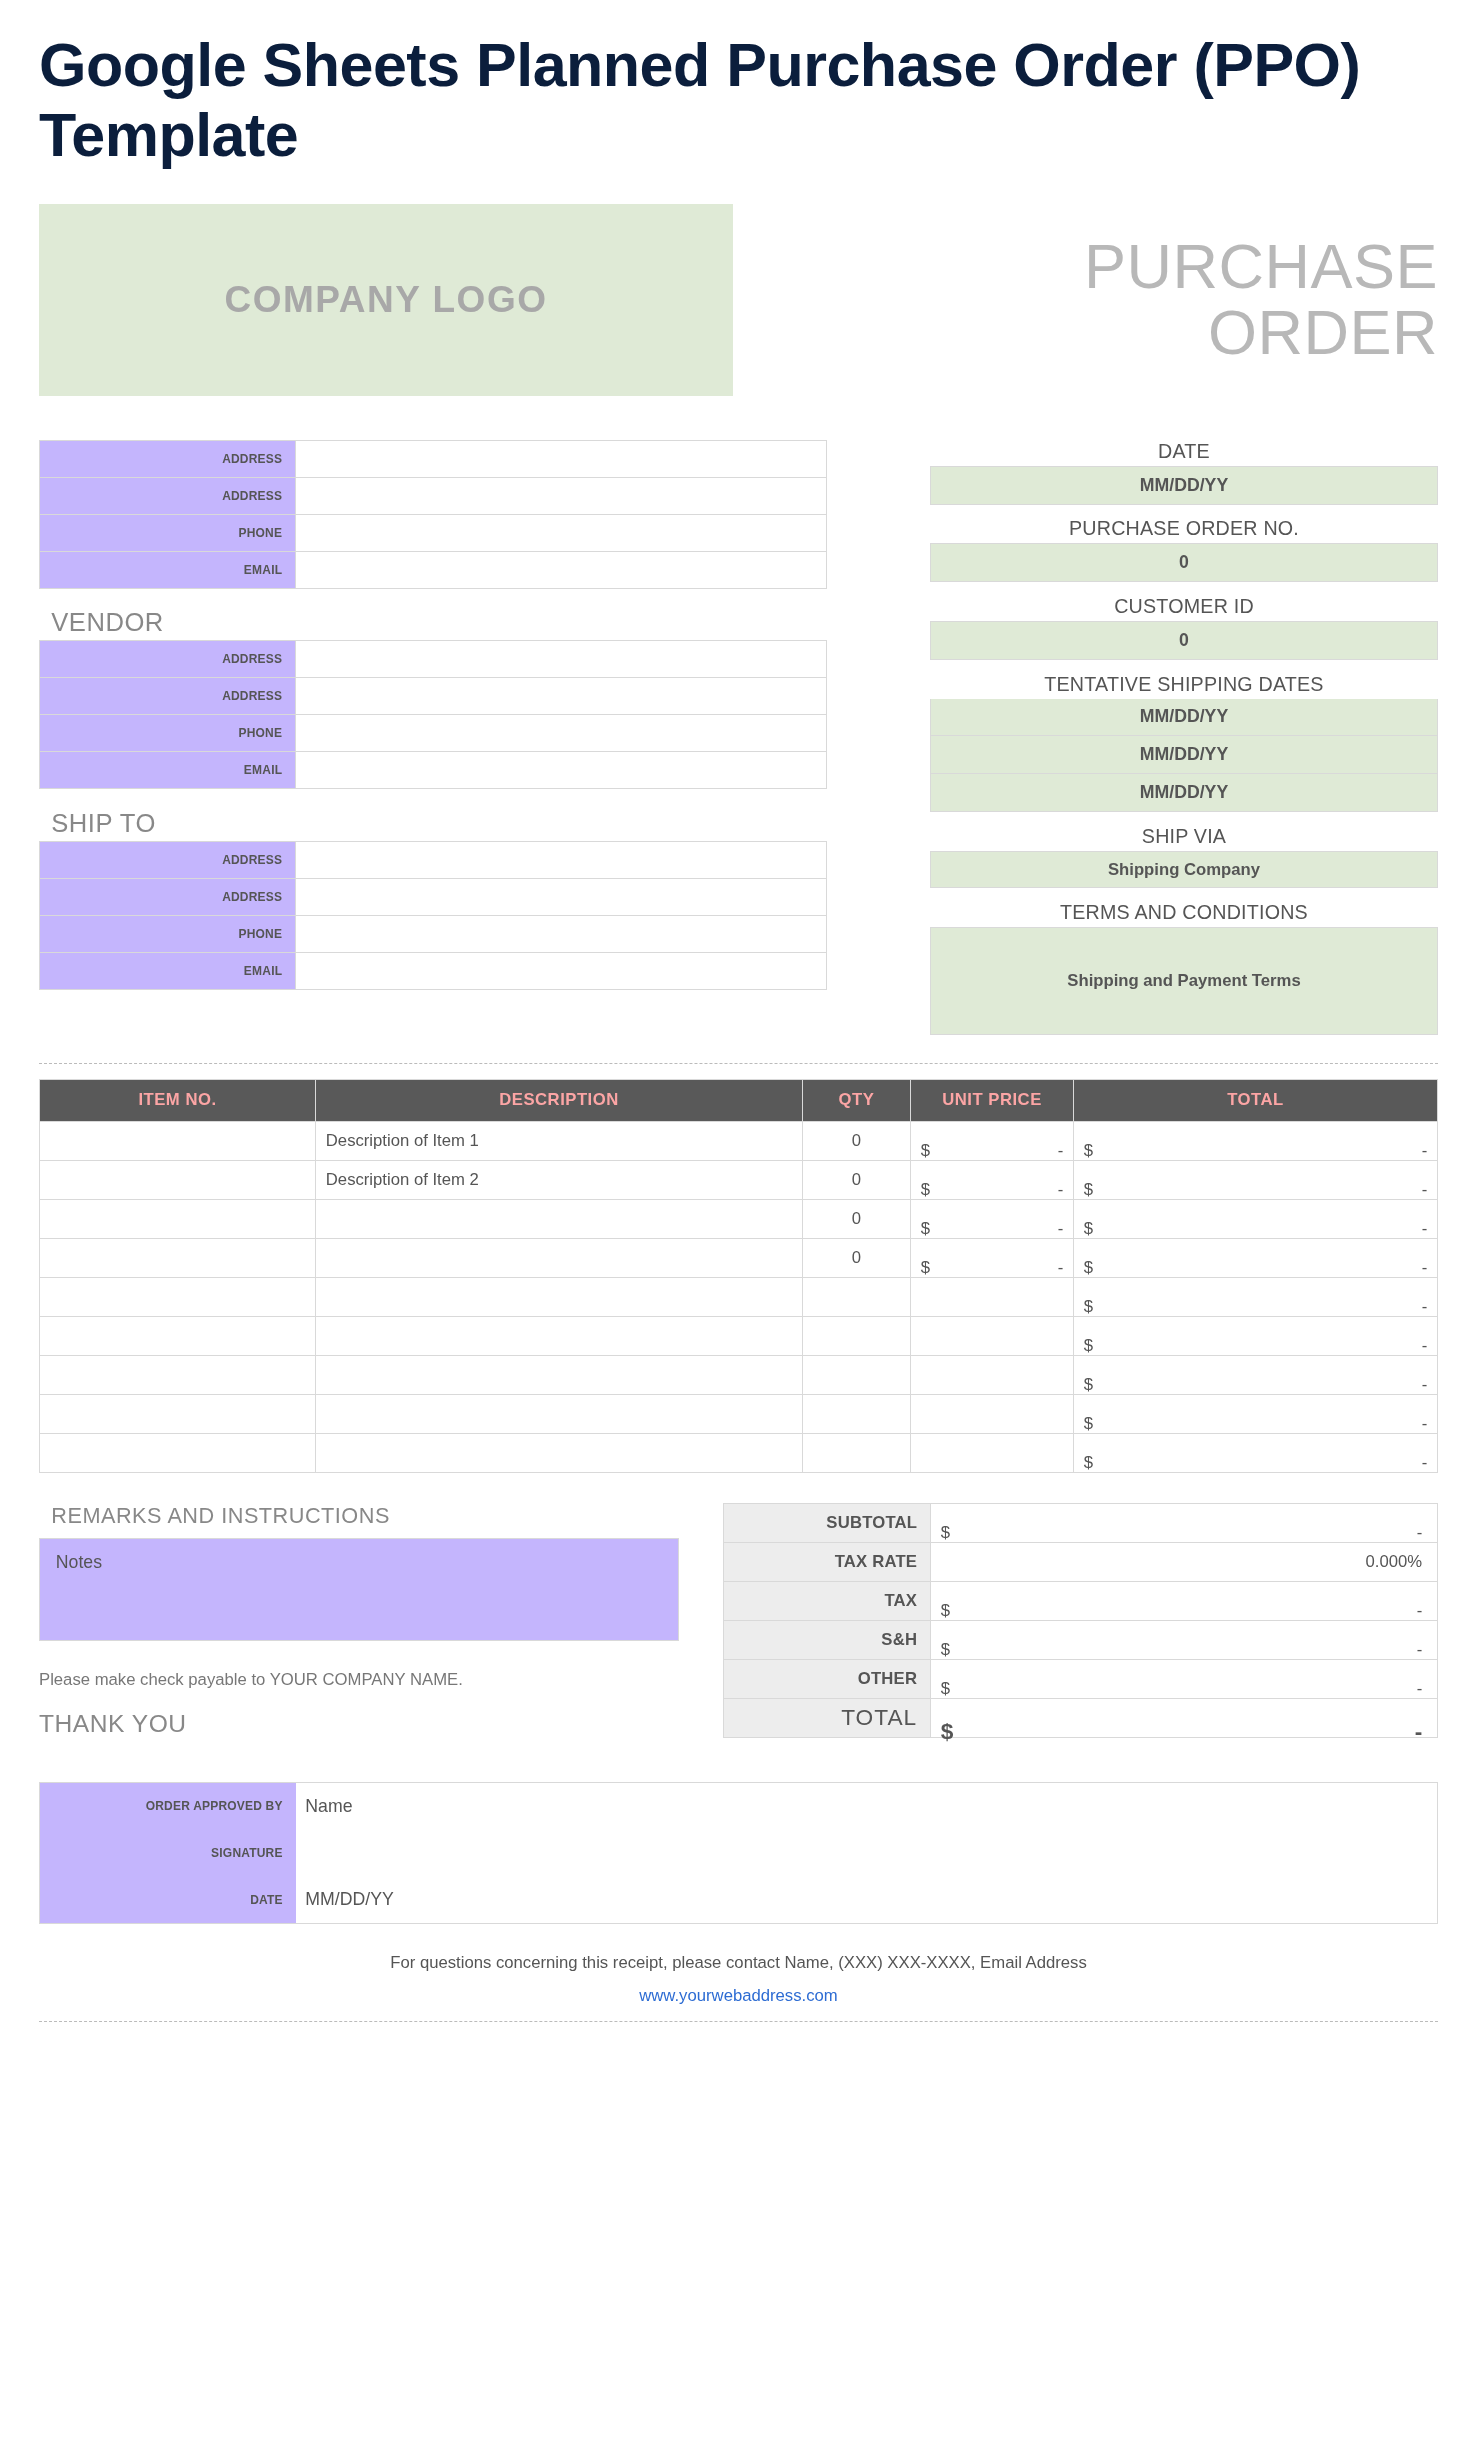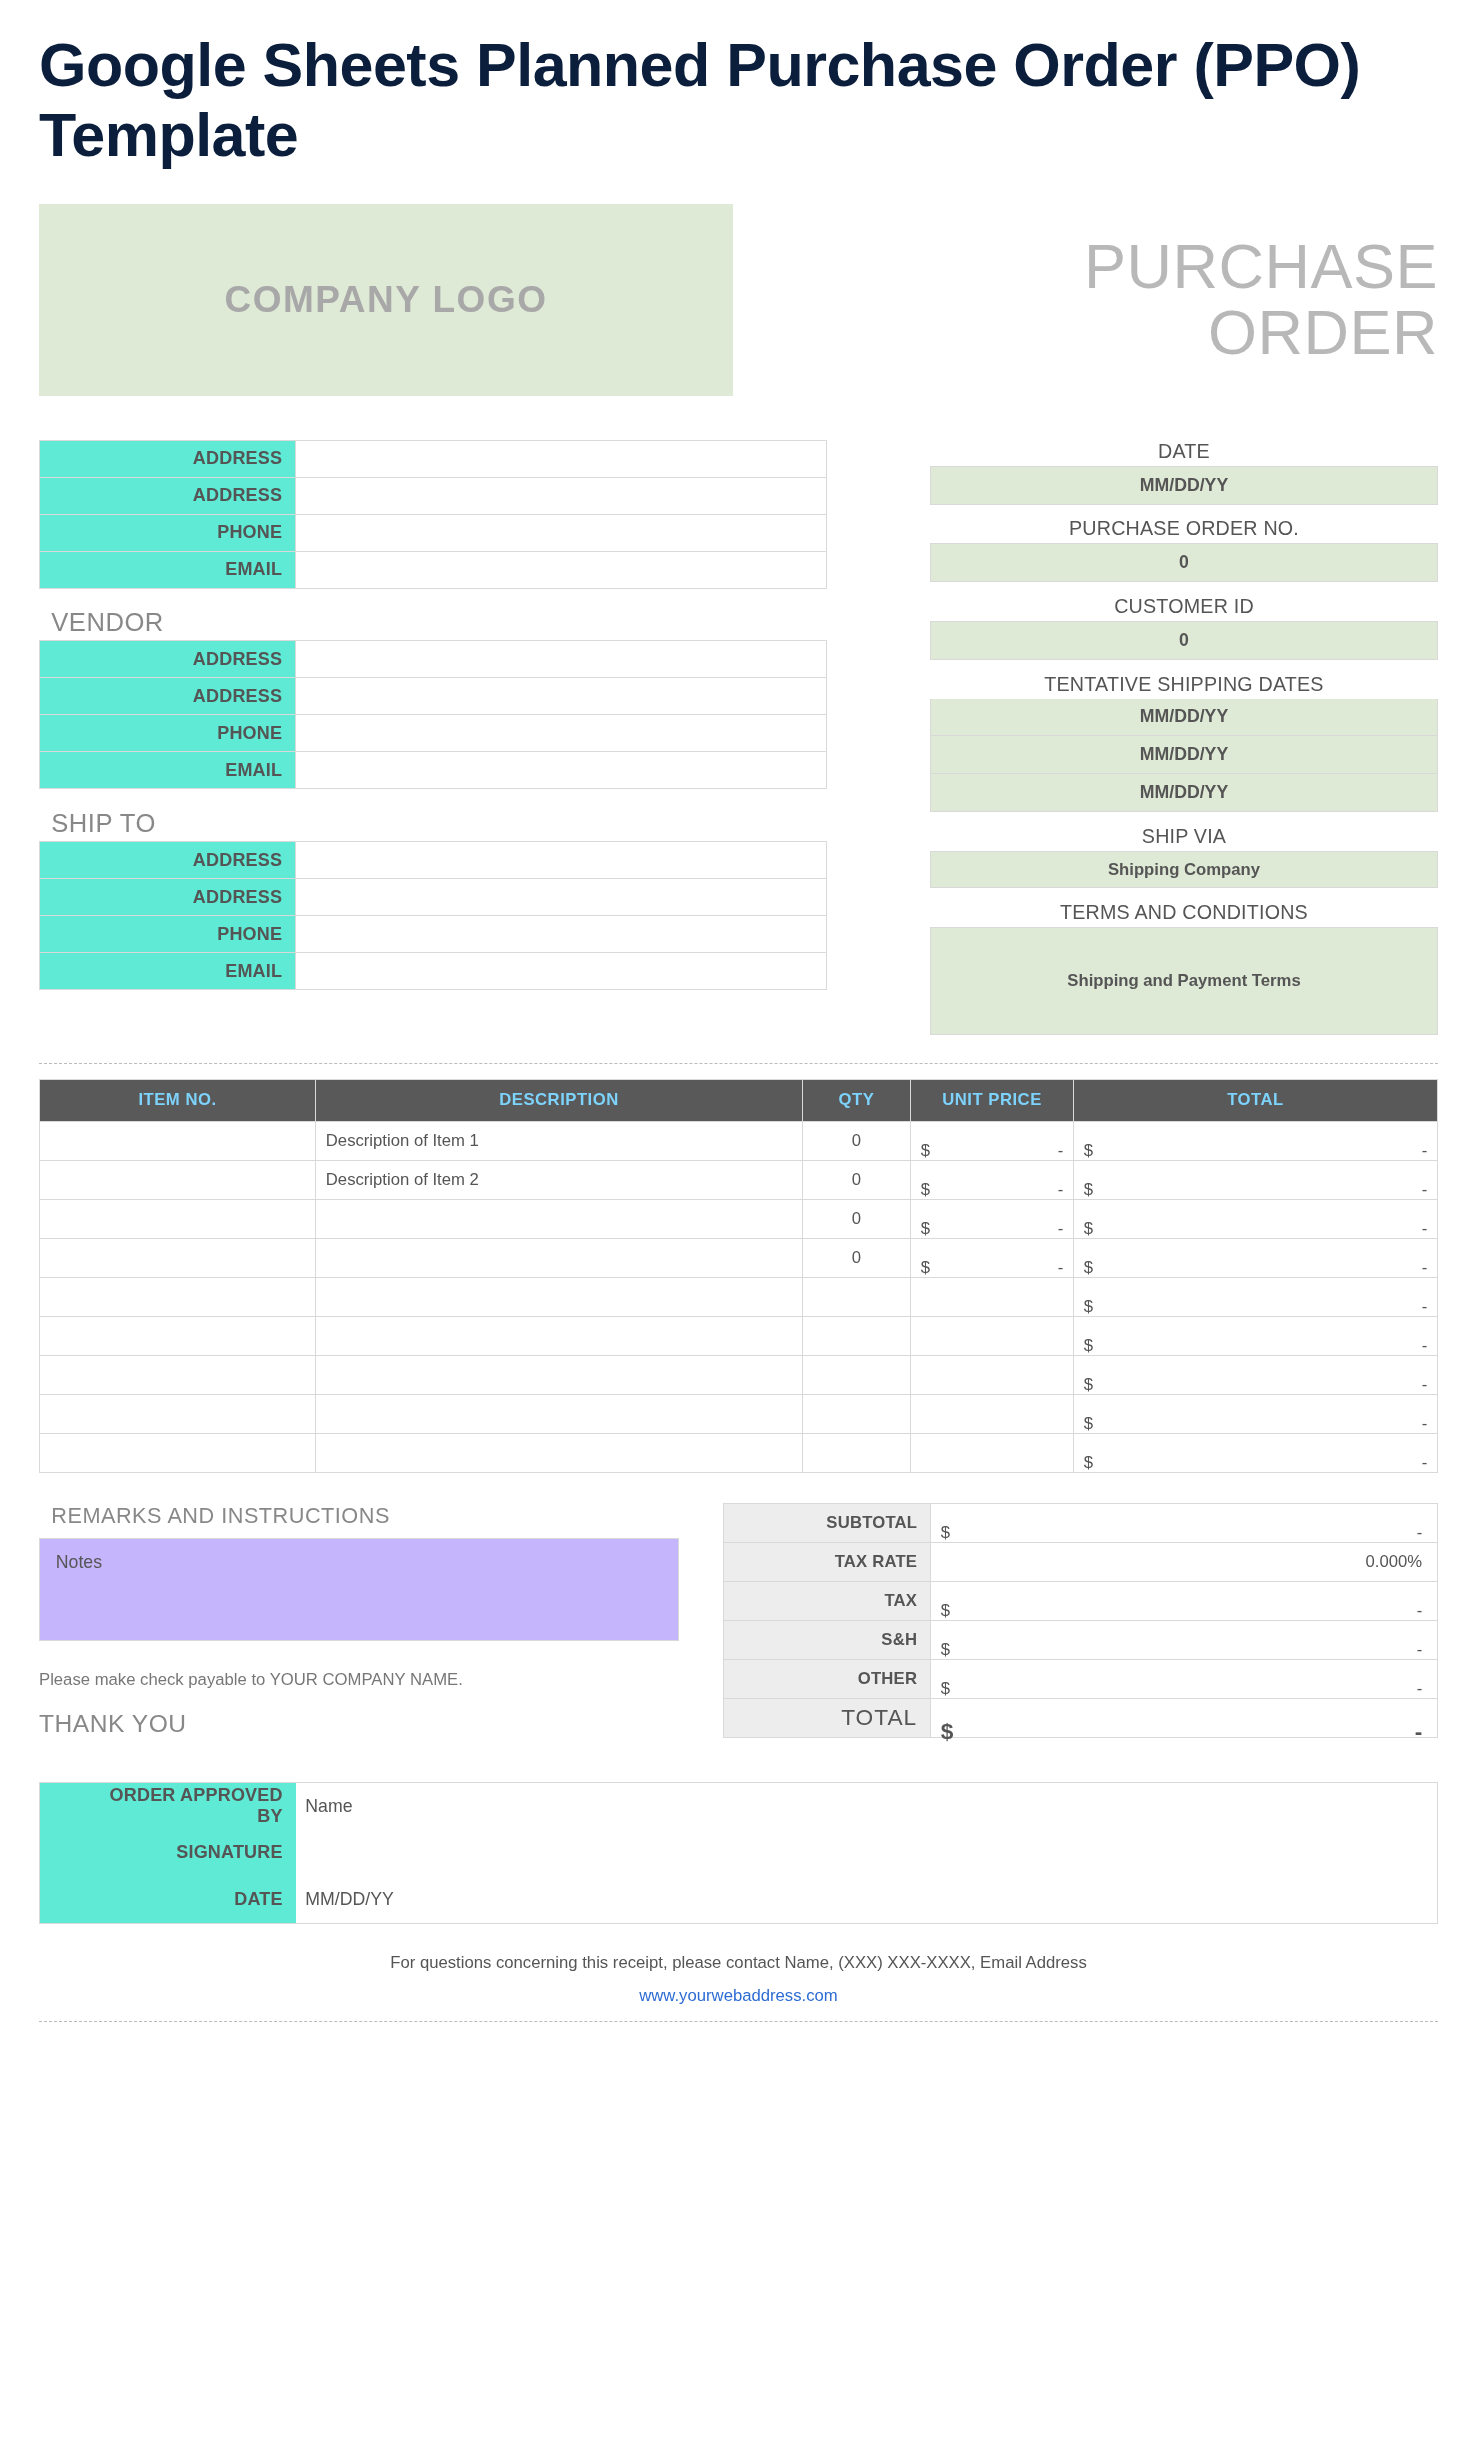--- a/index.html
+++ b/index.html
@@ -60,27 +60,27 @@
   .block-heading {
     color: #888;
     font-size: 25.6px;
     font-weight: 300;
     letter-spacing: 0.5px;
     margin: 0 0 3px 12.3px;
   }
   .info-table { width: 100%; border-collapse: collapse; border: 0.5px solid #d9d9d9; }
   .info-table td { border: 0.5px solid #d9d9d9; height: 37px; }
   .label-cell {
-    background: #5eead4;
+    background: #c4b5fd;
     width: 256px;
     text-align: right;
     padding-right: 12.8px;
     color: #555;
     font-weight: 700;
-    font-size: 18px;
+    font-size: 12px;
     letter-spacing: 0.2px;
   }
   .value-cell { background: #fff; padding-left: 9.8px; font-size: 16.7px; color: #555;}
 
   .r-group { margin-bottom: 12.8px; }
   .r-label {
     text-align: center;
     color: #555;
     font-size: 19.7px;
     margin-bottom: 3px;
@@ -114,21 +114,21 @@
   hr.dash {
     border: none;
     border-top: 1px dashed #bbb;
     margin: 14.8px 0 14.8px 0;
   }
 
   
   .items-table { width: 100%; border-collapse: collapse; }
   .items-table th {
     background: #595959;
-    color: #7dd3fc;
+    color: #fca5a5;
     font-size: 16.7px;
     font-weight: 700;
     letter-spacing: 0.5px;
     padding: 10.8px 4.9px;
     border: 0.5px solid #d9d9d9;
   }
   .items-table td {
     border: 0.5px solid #d9d9d9;
     height: 39px;
     font-size: 16.7px;

